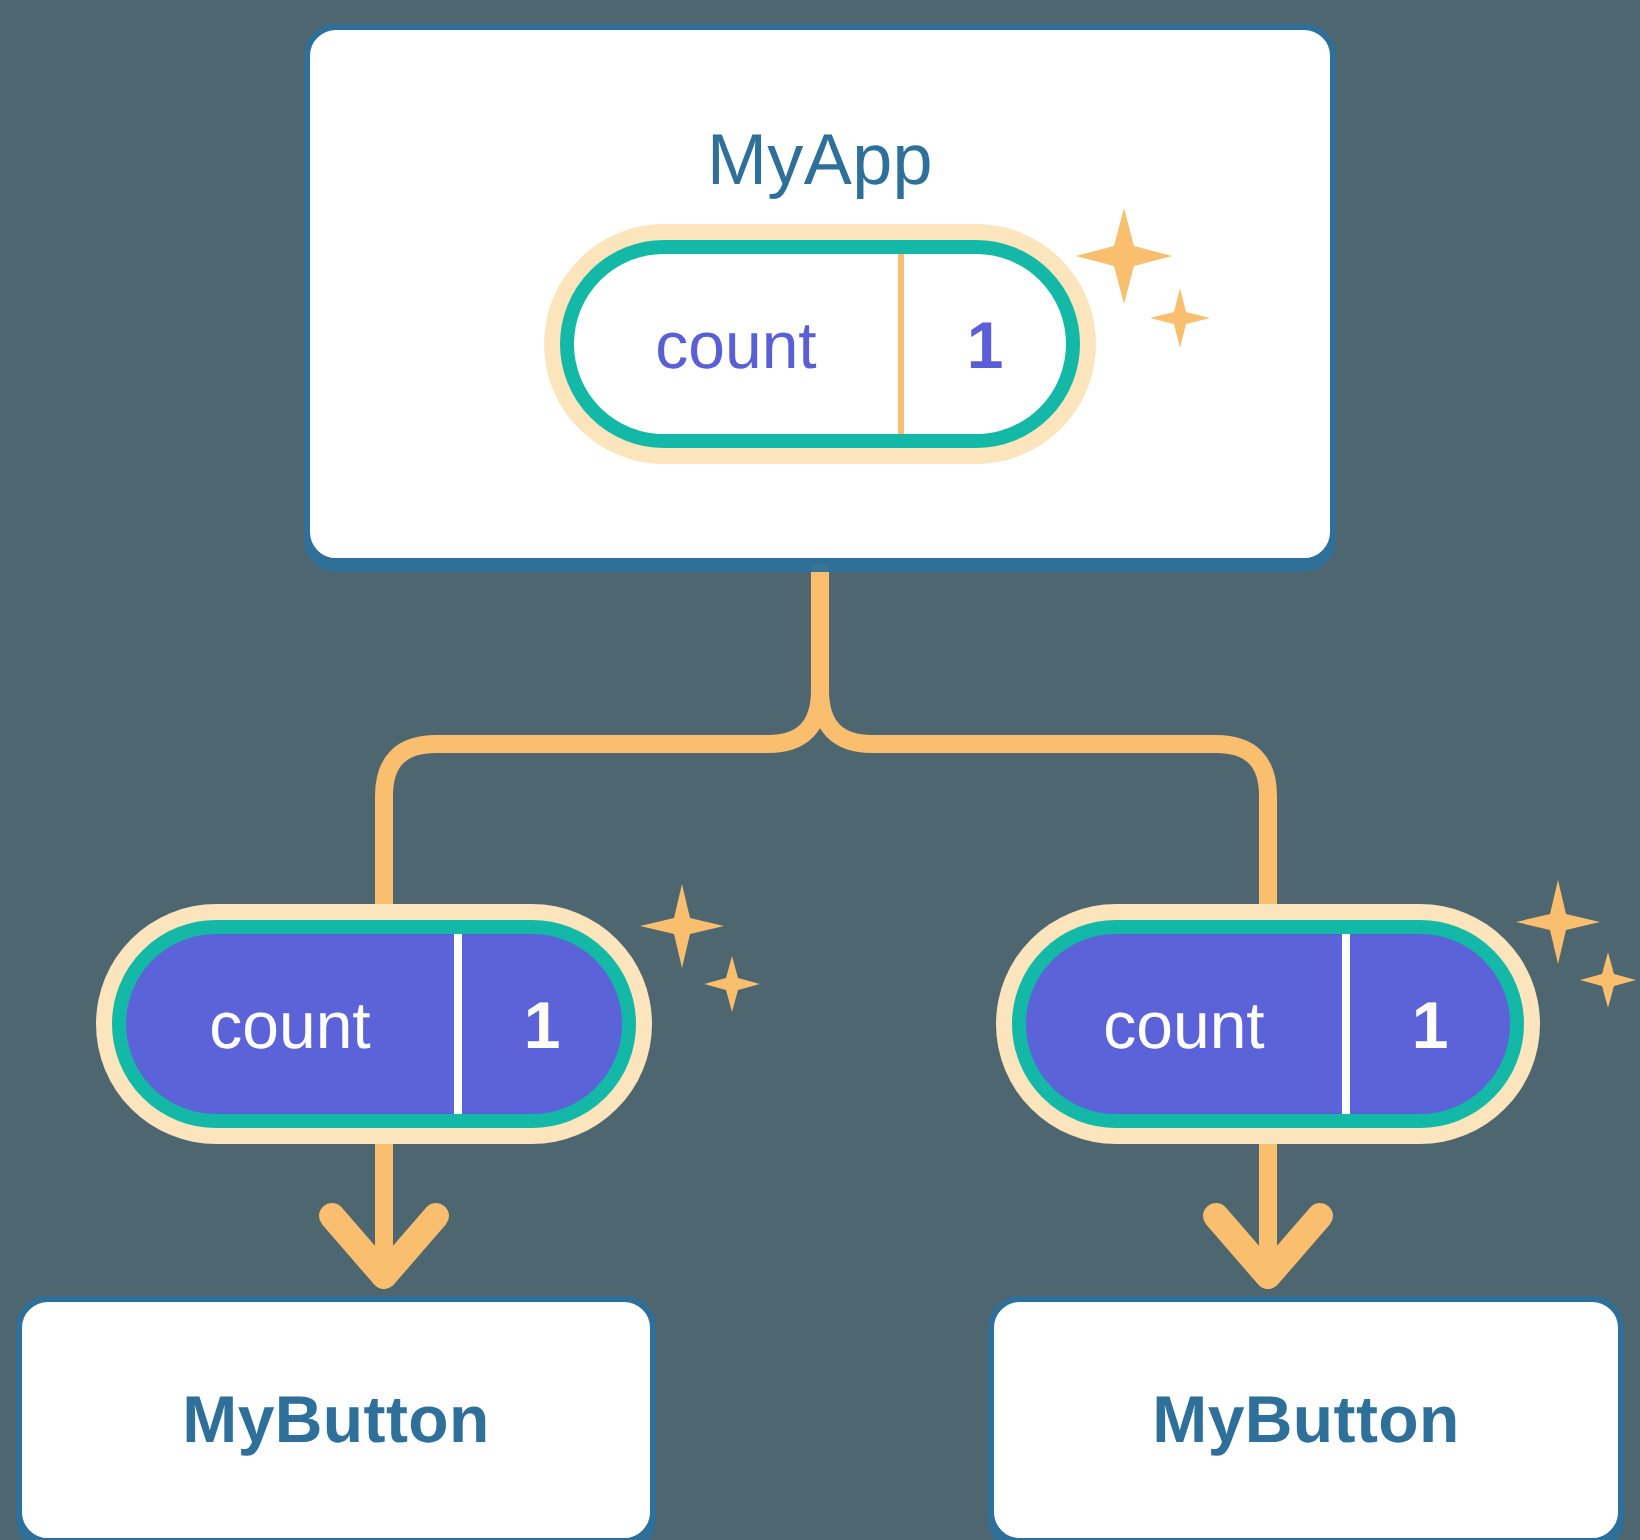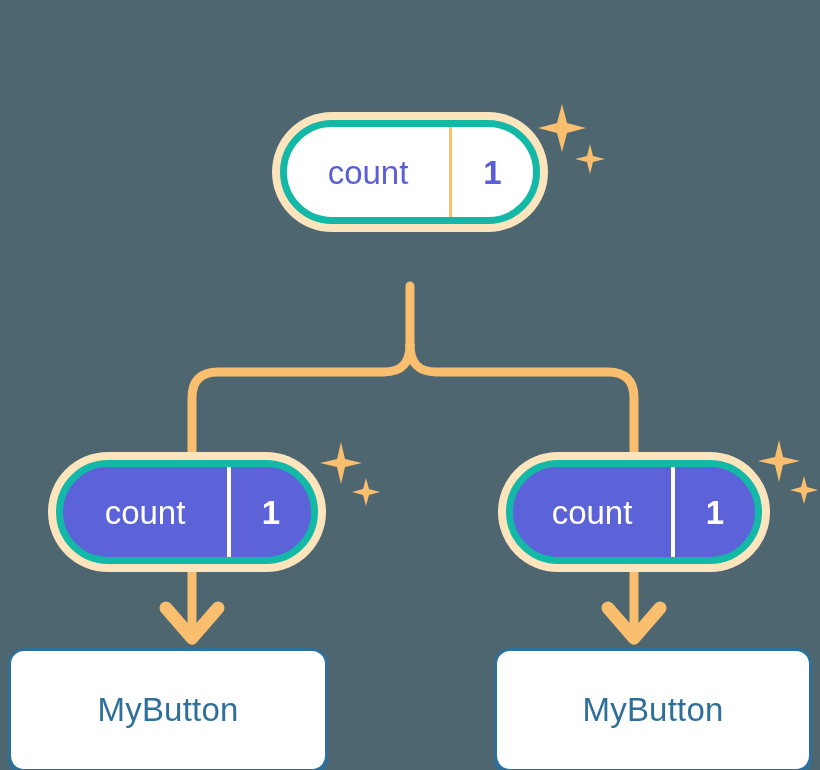--- a/index.html
+++ b/index.html
@@ -36,20 +36,21 @@
   
   #app-card{left:152px;top:12px;width:516px;height:270px;}
   #app-card .card-title{position:absolute;left:0;right:0;top:44px;font-size:36px;}
 
   
   .leaf-card{height:124px;}
   .leaf-card .card-title{
     position:absolute;left:0;right:0;top:50%;
     transform:translateY(-50%);
     font-size:33px;
+    font-weight:bold;
   }
   #btn-card-left{left:8px;top:648px;width:320px;}
   #btn-card-right{left:494px;top:648px;width:318px;}
 
   
   .pill{
     position:absolute;z-index:3;
     box-sizing:border-box;
     border-radius:999px;
     display:flex;align-items:stretch;
@@ -105,20 +106,23 @@
 
       <path d="M634 572 L634 640"></path>
     </g>
 
     <g fill="none" stroke="#f9be6e" stroke-width="13" stroke-linecap="round" stroke-linejoin="round">
       <polyline points="166,608 192,638 218,608"></polyline>
       <polyline points="608,608 634,638 660,608"></polyline>
     </g>
   </svg>
 
+  <div class="card" id="app-card">
+    <div class="card-title">MyApp</div>
+  </div>
 
   <div class="pill hollow" id="pill-root">
     <div class="pill-name">count</div>
     <div class="pill-value">1</div>
   </div>
 
   <svg class="sparkles" id="sparkles-root" viewBox="0 0 72 76" aria-hidden="true">
     <path d="M26 2 L31 21 L50 26 L31 31 L26 50 L21 31 L2 26 L21 21 Z" fill="#f9be6e"></path>
     <path d="M54 42 L57 54 L69 57 L57 60 L54 72 L51 60 L39 57 L51 54 Z" fill="#f9be6e"></path>
   </svg>

